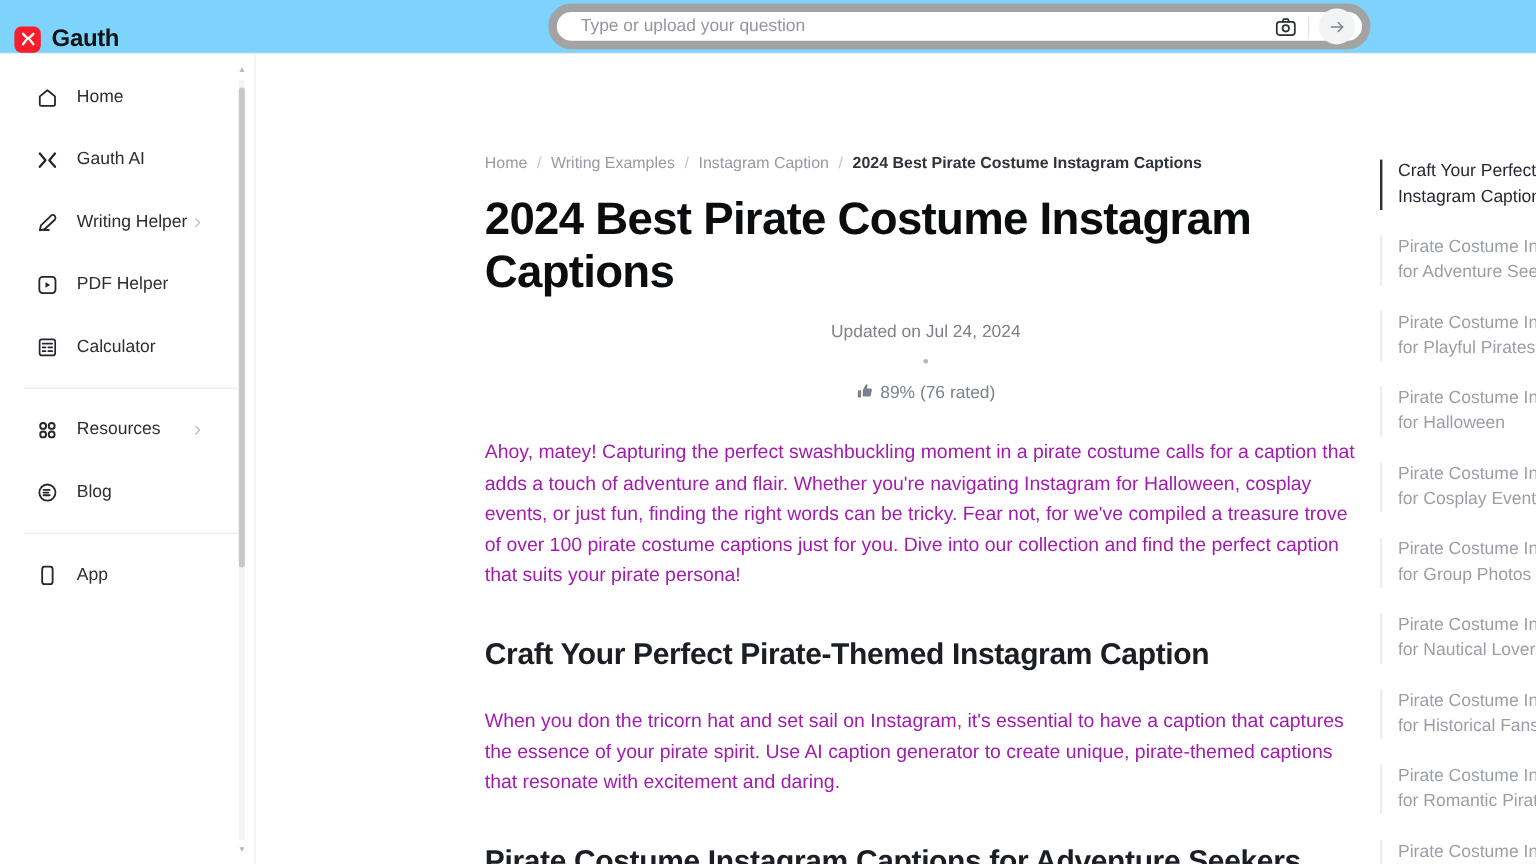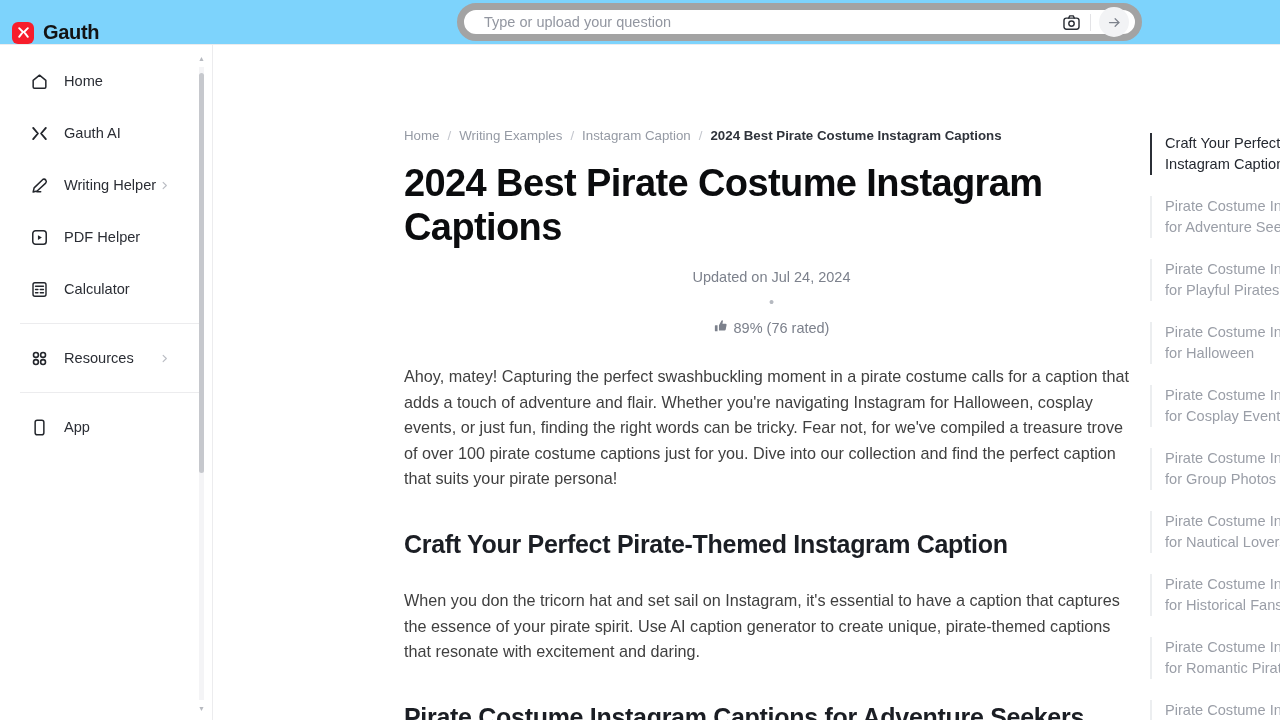--- a/index.html
+++ b/index.html
@@ -107,21 +107,21 @@
   .meta {
     margin-top: 20px;
     display: flex; align-items: center; gap: 9px;
     font-size: 14.5px; color: #7c818c; flex-direction: column;
   }
   .meta-dot { color: #b5b9c0; }
   .meta-rating { display: flex; align-items: center; gap: 6px; }
 
   p.para {
     margin-top: 28px;
-    font-size: 16.2px; line-height: 25.6px; color: #404040;
+    font-size: 16.2px; line-height: 25.6px; color: #a21caf;
   }
   h2.sec {
     margin-top: 36px;
     font-size: 25px; line-height: 32px; font-weight: 700;
     letter-spacing: -0.3px; color: #1b1e24;
   }
   .caption-card {
     margin-top: 28px; width: 735px; min-height: 48px;
     border: 1px solid #edeef0; border-radius: 13px;
     background: #fff;
@@ -254,20 +254,29 @@
           </svg>
         </span>
         <span class="nav-label">Resources</span>
         <span class="nav-caret">
           <svg width="11" height="11" viewBox="0 0 24 24" fill="none" stroke="currentColor" stroke-width="2.4" stroke-linecap="round" stroke-linejoin="round">
               <path d="M9 5l7 7-7 7"></path>
             </svg>
         </span>
       </div>
 
+      <div class="nav-item">
+        <span class="nav-ico">
+          <svg width="19" height="19" viewBox="0 0 24 24" fill="none" stroke="currentColor" stroke-width="1.9" stroke-linecap="round" stroke-linejoin="round">
+            <path d="M12 3.5 a8.5 8.5 0 1 1 0 17 a8.5 8.5 0 0 1 0-17 Z"></path>
+            <path d="M8 9.2 h6.4 M8 12 h5 M8 14.8 h6.4"></path>
+          </svg>
+        </span>
+        <span class="nav-label">Blog</span>
+      </div>
 
       <div class="nav-sep"></div>
 
       <div class="nav-item">
         <span class="nav-ico">
           <svg width="19" height="19" viewBox="0 0 24 24" fill="none" stroke="currentColor" stroke-width="1.9" stroke-linecap="round" stroke-linejoin="round">
             <rect x="6.5" y="2.8" width="11" height="18.4" rx="2.6"></rect>
           </svg>
         </span>
         <span class="nav-label">App</span>

